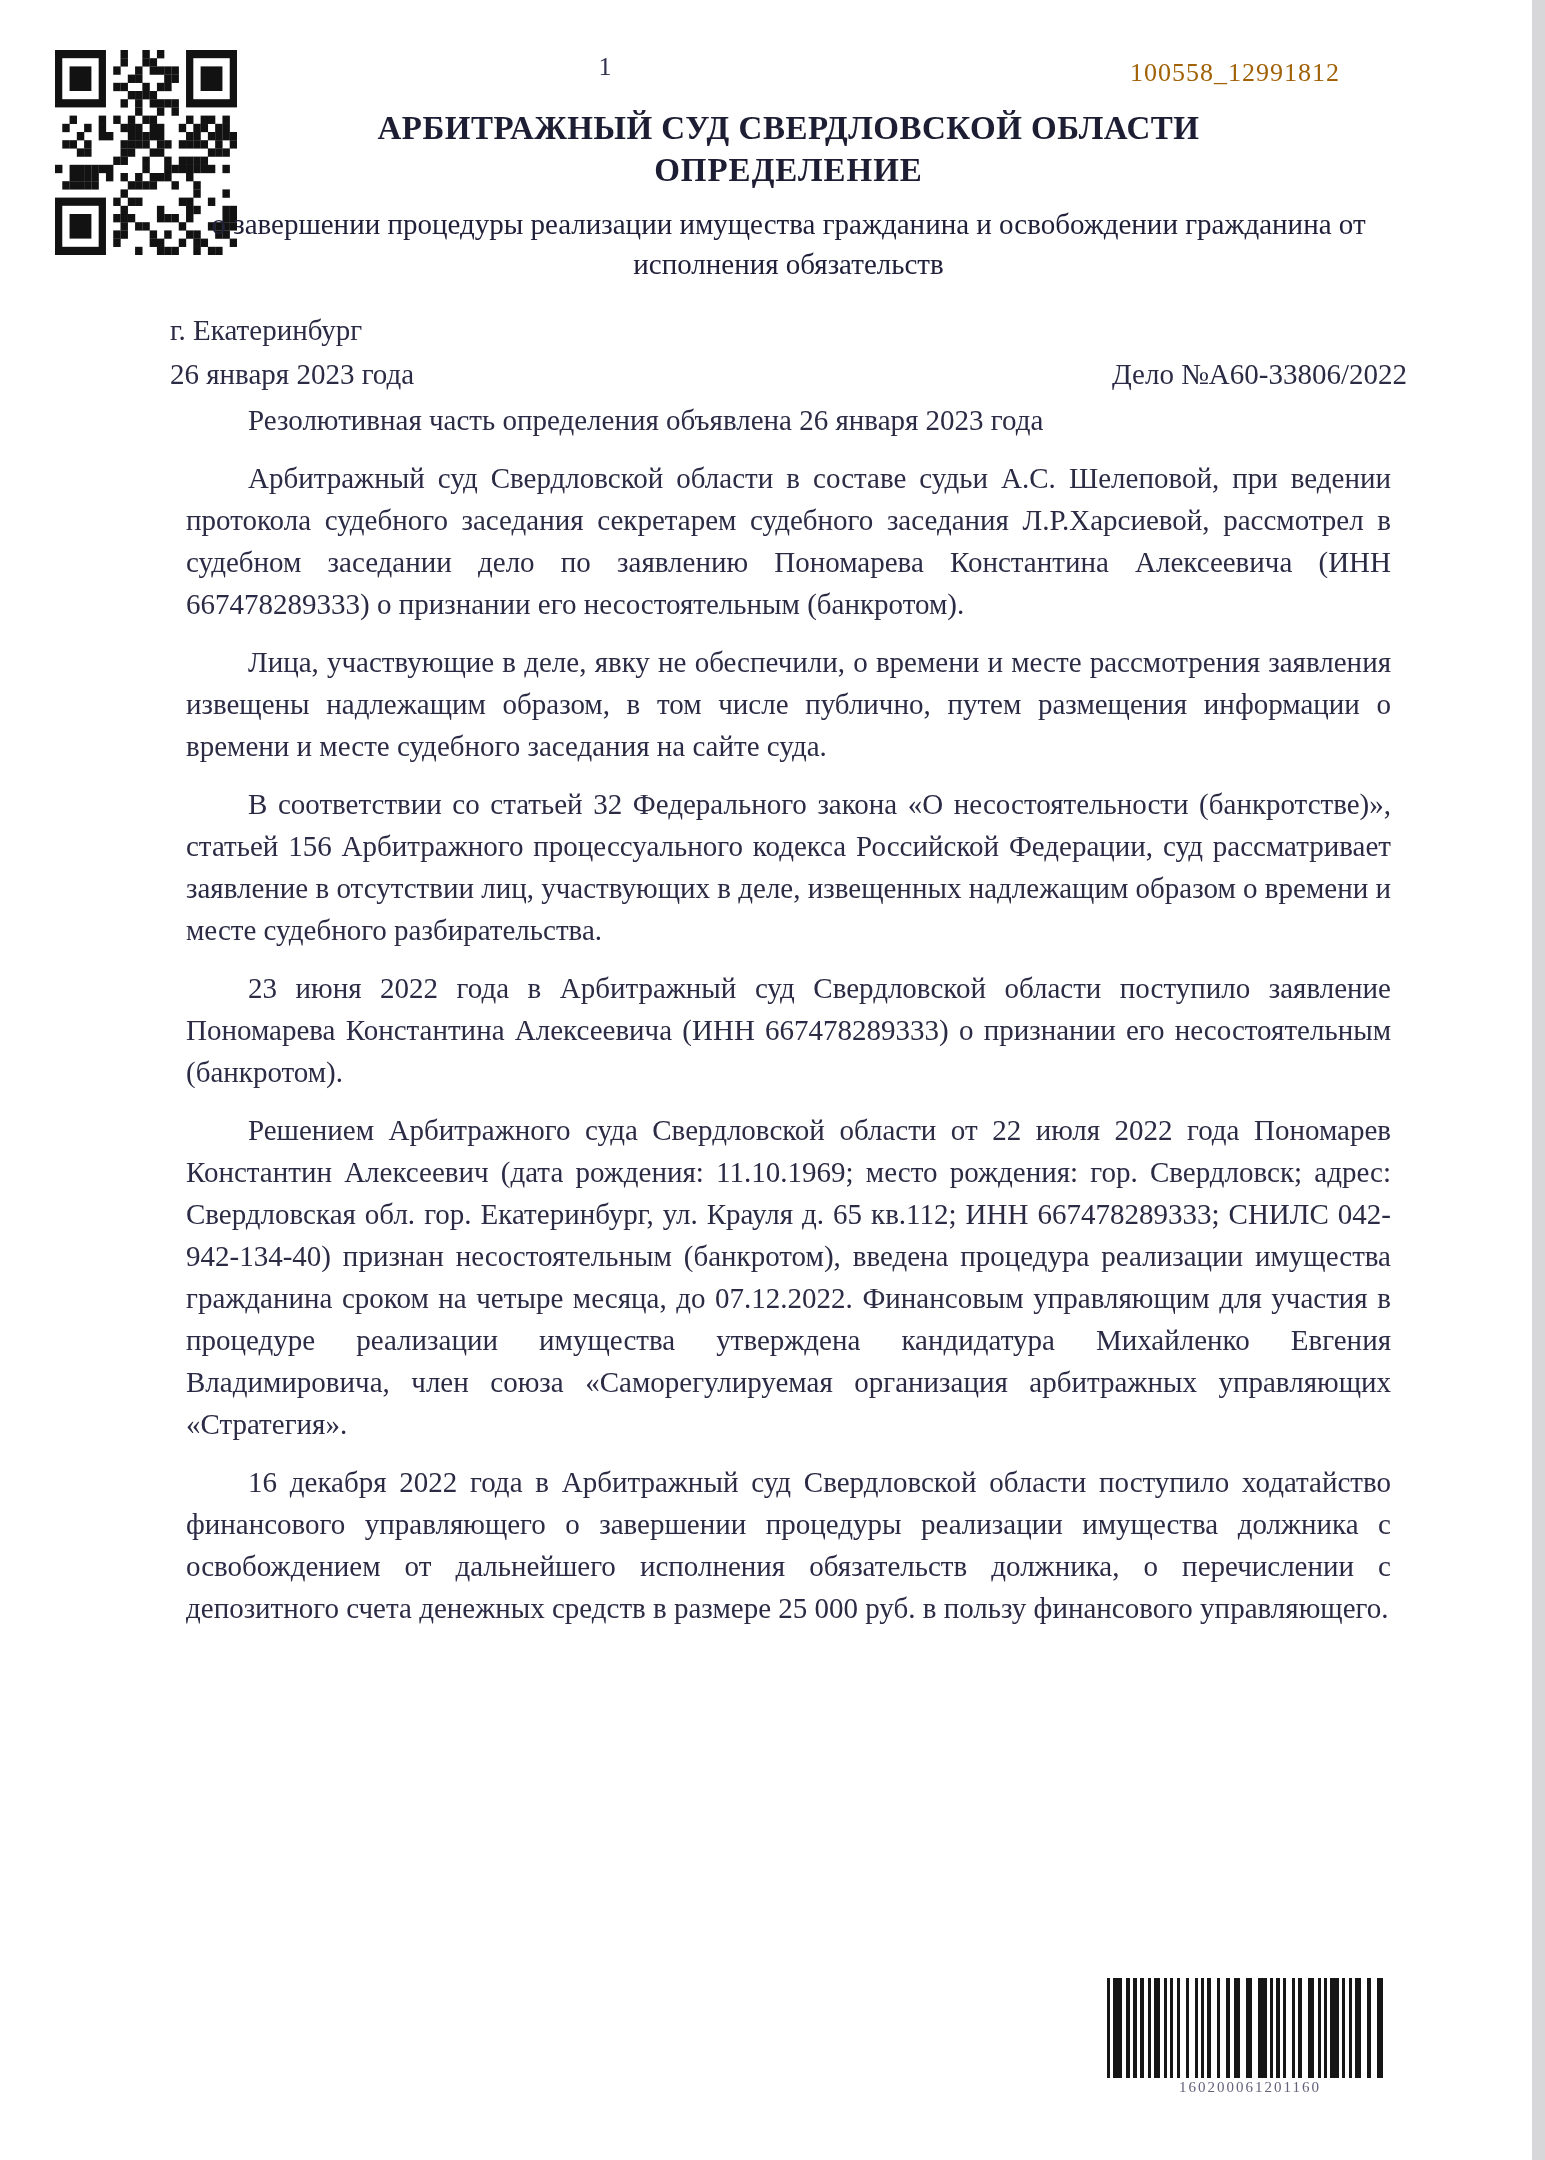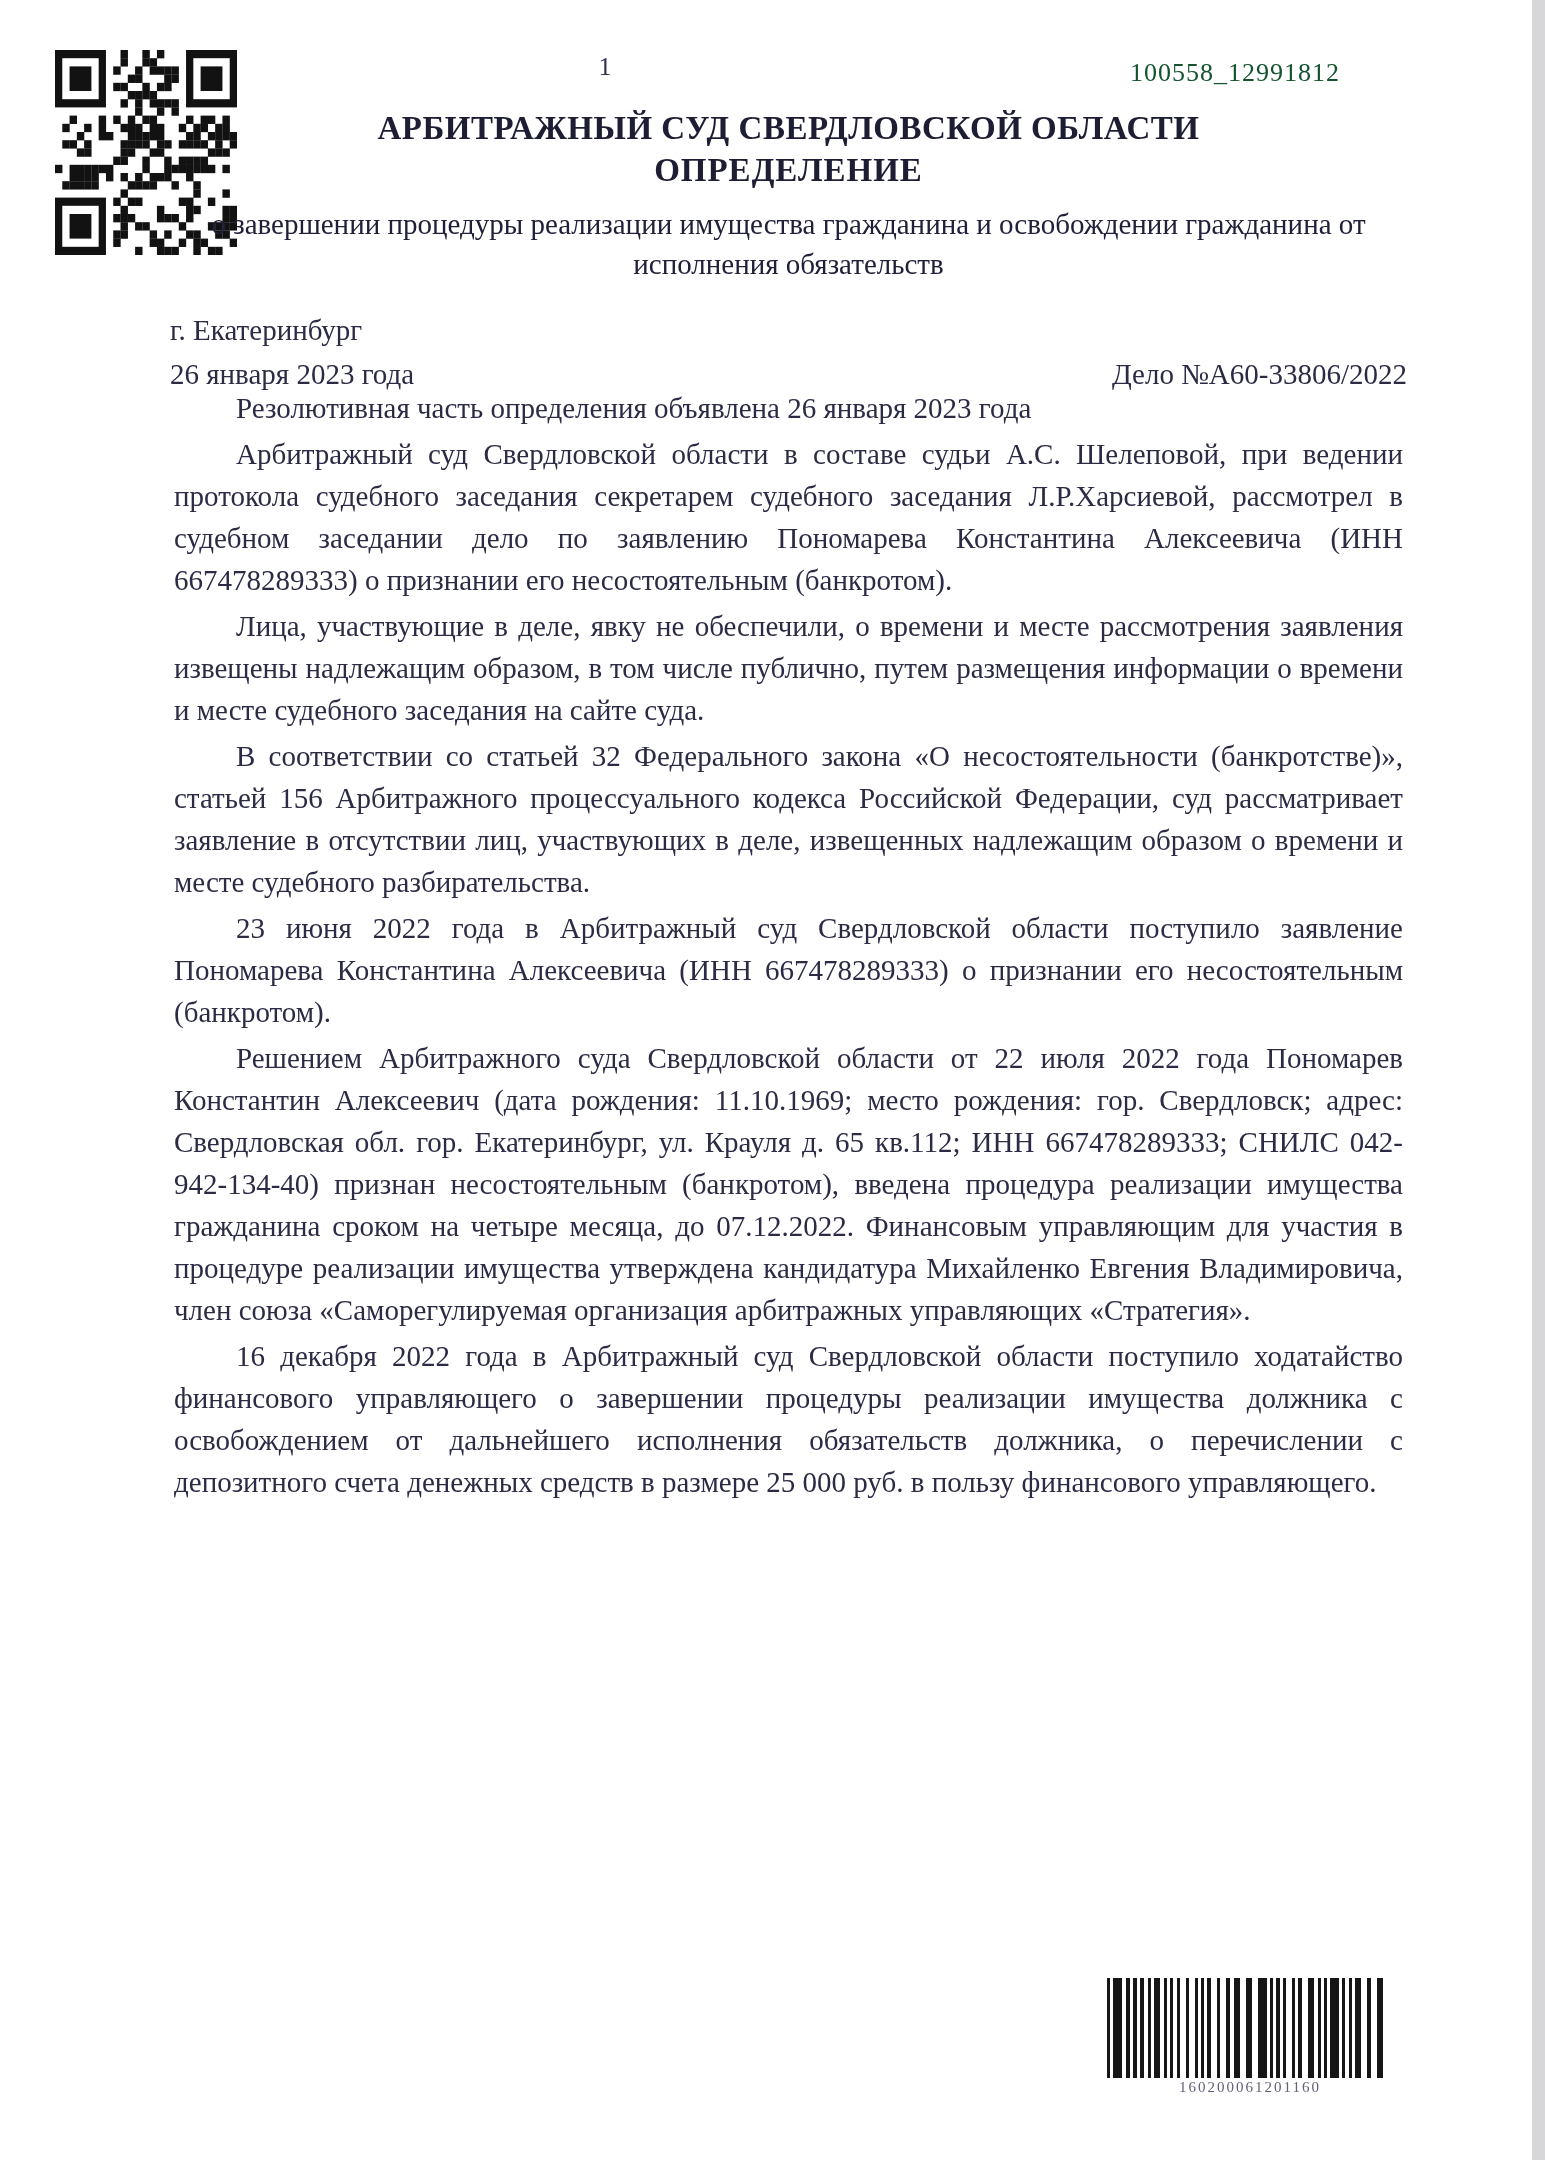--- a/index.html
+++ b/index.html
@@ -17,21 +17,21 @@
   }
   .qr{
     position:absolute;left:55px;top:50px;width:182px;height:205px;
   }
   .pagenum{
     position:absolute;left:560px;top:52px;width:90px;
     text-align:center;font-size:26px;color:#33334f;
   }
   .docid{
     position:absolute;left:1130px;top:58px;
-    font-size:26px;color:#14532d;letter-spacing:1px;
+    font-size:26px;color:#a16207;letter-spacing:1px;
   }
   .header{
     position:absolute;left:170px;top:108px;width:1237px;
     text-align:center;color:#1d1d33;
   }
   .court{
     font-weight:bold;font-size:33px;letter-spacing:0.5px;line-height:40px;
   }
   .doctype{
     font-weight:bold;font-size:33px;letter-spacing:1px;line-height:40px;margin-top:2px;
@@ -43,21 +43,21 @@
     position:absolute;left:170px;top:308px;width:1237px;
     font-size:29px;color:#2b2b45;
   }
   .meta-city{line-height:44px;}
   .meta-row{display:flex;justify-content:space-between;line-height:45px;}
   .bodytext{
     position:absolute;left:170px;top:383px;width:1237px;
     font-size:29px;line-height:42px;color:#2b2b45;
   }
   .para{
-    margin:4px;text-indent:62px;text-align:justify;
+    margin:16px;text-indent:62px;text-align:justify;
     text-justify:inter-word;
   }
   .barcode-wrap{
     position:absolute;left:1107px;top:1978px;width:286px;
   }
   .barcode{display:block;width:286px;height:100px;}
   .barcode-num{
     margin-top:1px;text-align:center;
     font-size:15px;letter-spacing:2px;color:#62627a;
     font-family:"Liberation Serif","DejaVu Serif",serif;

